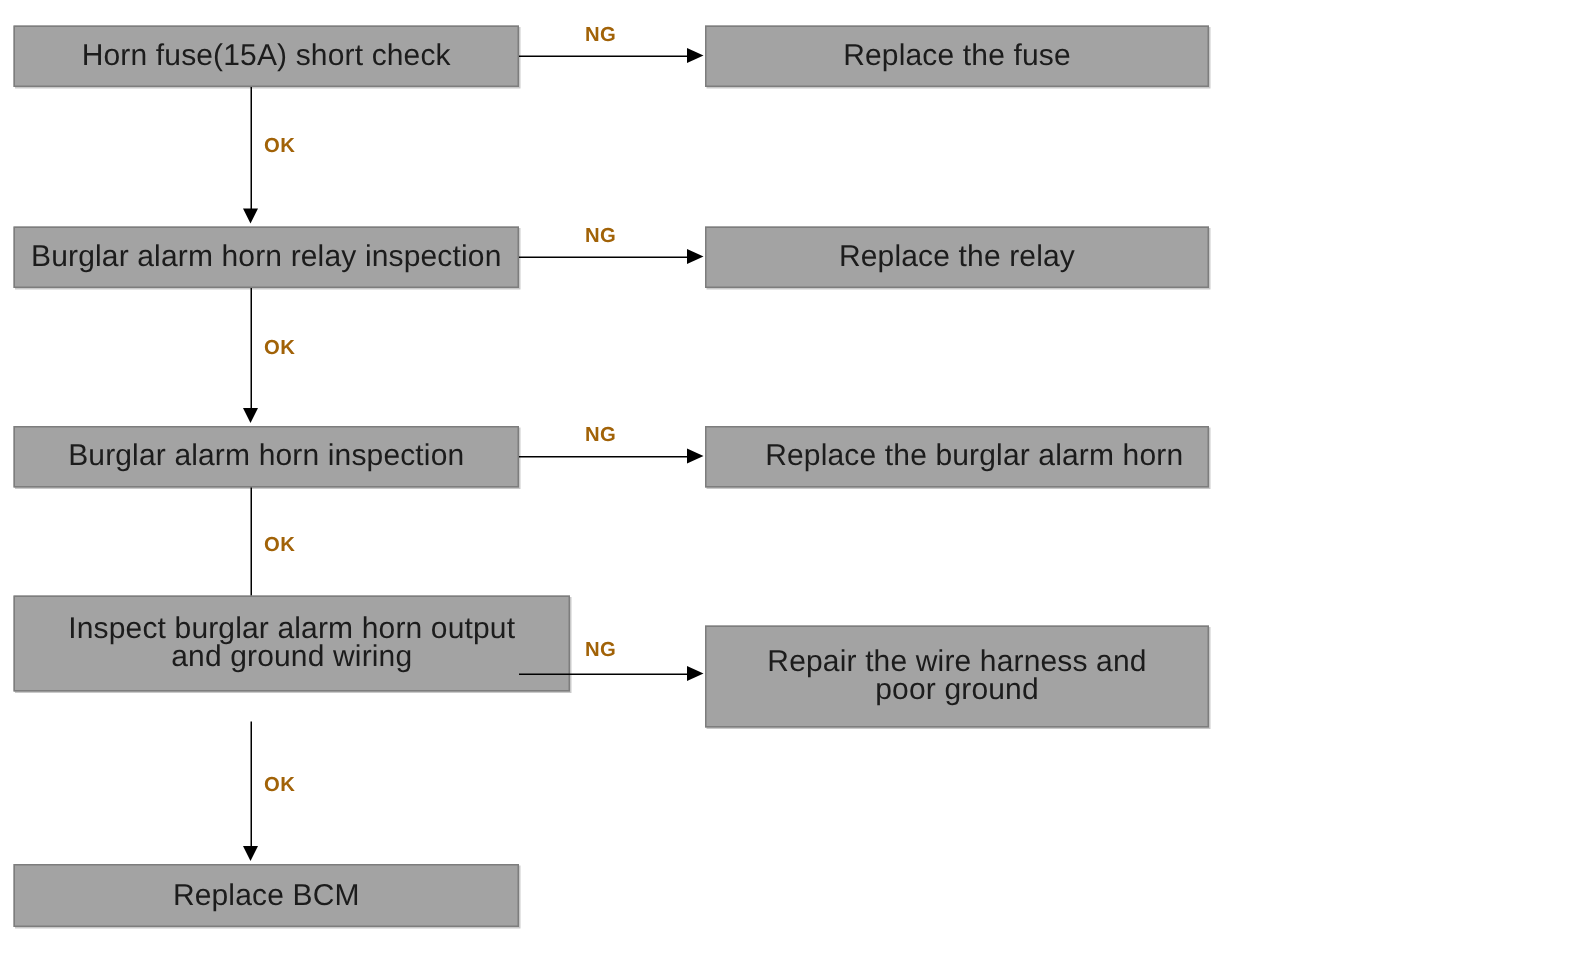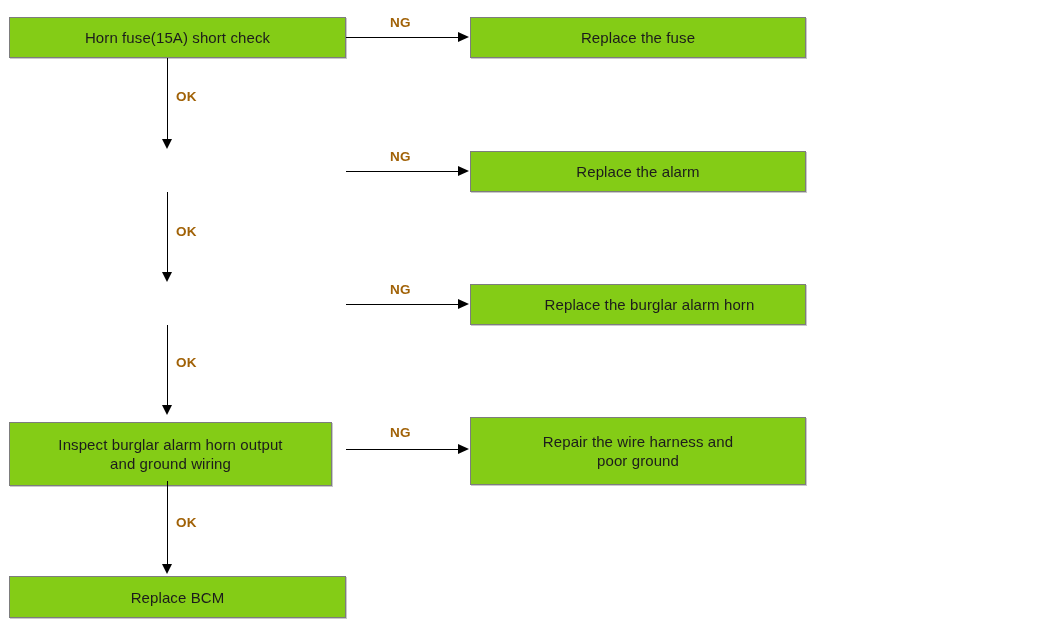--- a/index.html
+++ b/index.html
@@ -19,27 +19,27 @@
     position: absolute;
     left: 0;
     top: 0;
     width: 1050px;
     height: 636px;
   }
   .node {
     position: absolute;
     box-sizing: border-box;
     border: 1px solid #7d7d7d;
-    background: #84cc16;
+    background: #a3a3a3;
     box-shadow: 1px 1px 0 0 #c9c9c9;
     display: flex;
     align-items: center;
     justify-content: center;
     text-align: center;
-    font-size: 15px;
+    font-size: 20px;
     line-height: 19px;
     color: #1c1c1c;
     letter-spacing: 0.1px;
   }
   .node-label {
     display: block;
     white-space: pre-line;
     padding: 0 6px;
   }
   .edge-v {
@@ -91,47 +91,53 @@
   </div>
 
   <div class="edge-h" style="left:346px; top:36.5px; width:114px;"></div>
   <div class="arrow-right" style="left:458px; top:31.5px;"></div>
   <div class="edge-label" style="left:390px; top:15px;">NG</div>
 
   <div class="edge-v" style="left:166.5px; top:58px; height:83px;"></div>
   <div class="arrow-down" style="left:161.8px; top:139px;"></div>
   <div class="edge-label" style="left:176px; top:89px;">OK</div>
 
+  <div class="node" style="left:9px; top:151px; width:337px; height:41px;">
+    <span class="node-label">Burglar alarm horn relay inspection</span>
+  </div>
 
   <div class="node" style="left:470px; top:151px; width:336px; height:41px;">
-    <span class="node-label">Replace the alarm</span>
+    <span class="node-label">Replace the relay</span>
   </div>
 
   <div class="edge-h" style="left:346px; top:170.5px; width:114px;"></div>
   <div class="arrow-right" style="left:458px; top:165.5px;"></div>
   <div class="edge-label" style="left:390px; top:149px;">NG</div>
 
   <div class="edge-v" style="left:166.5px; top:192px; height:82px;"></div>
   <div class="arrow-down" style="left:161.8px; top:272px;"></div>
   <div class="edge-label" style="left:176px; top:224px;">OK</div>
 
+  <div class="node" style="left:9px; top:284px; width:337px; height:41px;">
+    <span class="node-label">Burglar alarm horn inspection</span>
+  </div>
 
   <div class="node" style="left:470px; top:284px; width:336px; height:41px;padding-left:23px;">
     <span class="node-label">Replace the burglar alarm horn</span>
   </div>
 
   <div class="edge-h" style="left:346px; top:303.5px; width:114px;"></div>
   <div class="arrow-right" style="left:458px; top:298.5px;"></div>
   <div class="edge-label" style="left:390px; top:282px;">NG</div>
 
   <div class="edge-v" style="left:166.5px; top:325px; height:82px;"></div>
   <div class="arrow-down" style="left:161.8px; top:405px;"></div>
   <div class="edge-label" style="left:176px; top:355px;">OK</div>
 
-  <div class="node" style="left:9px; top:422px; width:323px; height:64px;">
+  <div class="node" style="left:9px; top:397px; width:371px; height:64px;">
     <span class="node-label">Inspect burglar alarm horn output
 and ground wiring</span>
   </div>
 
   <div class="node" style="left:470px; top:417px; width:336px; height:68px;text-align:center;">
     <span class="node-label">Repair the wire harness and
 poor ground</span>
   </div>
 
   <div class="edge-h" style="left:346px; top:448.5px; width:114px;"></div>

